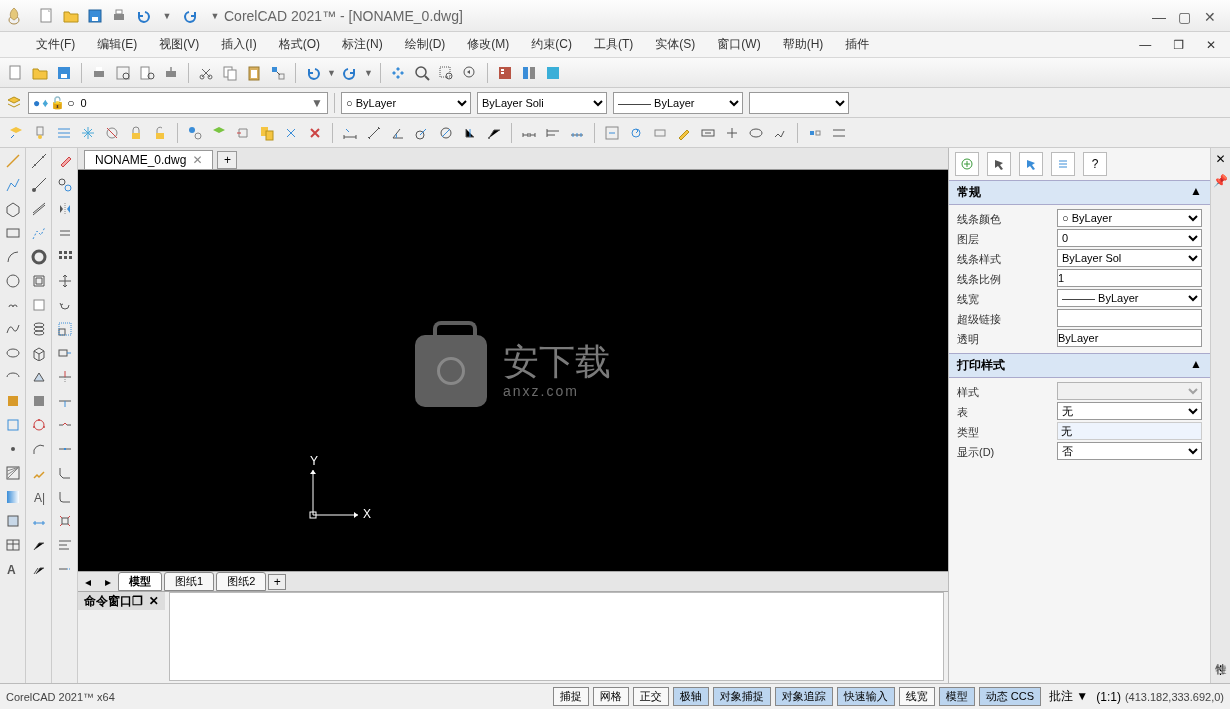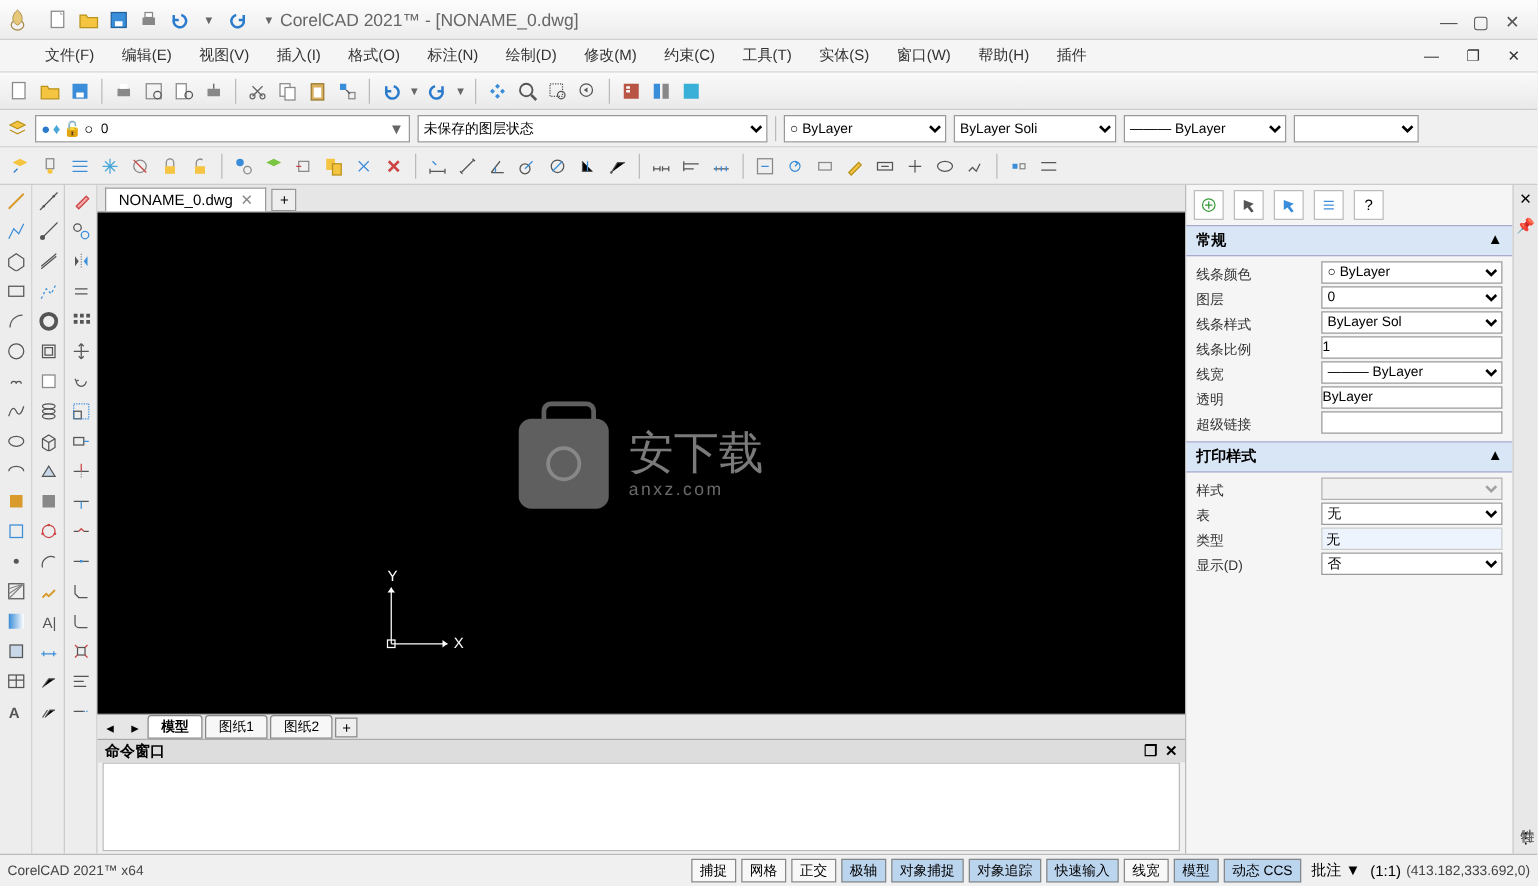--- a/index.html
+++ b/index.html
@@ -50,21 +50,21 @@
 .proppanel .iconrow .ibtn { width: 24px; height: 24px; border: 1px solid #bbb; display: flex; align-items: center; justify-content: center; cursor: pointer; background: #fff; }
 .proppanel .sechead { background: #d9e6f5; padding: 3px 8px; font-weight: bold; font-size: 12px; border-top: 1px solid #aac; border-bottom: 1px solid #aac; display: flex; justify-content: space-between; cursor: pointer; }
 .proppanel .proptable { padding: 4px 8px; }
 .proppanel .prow { display: flex; align-items: flex-end; margin-bottom: 2px; }
 .proppanel .prow .plabel { width: 100px; font-size: 11px; color: #333; }
 .proppanel .prow .pval { flex: 1; }
 .proppanel .prow .pval select, .proppanel .prow .pval input { width: 100%; height: 18px; font-size: 11px; border: 1px solid #999; background: #fff; }
 .proppanel .prow .pval .rotext { width: 100%; height: 18px; font-size: 11px; border: 1px solid #ccc; background: #eef4fd; display: flex; align-items: center; padding: 0 3px; }
 .rside { width: 20px; background: #e8e8e8; border-left: 1px solid #ccc; display: flex; flex-direction: column; align-items: center; gap: 8px; padding-top: 4px; }
 .rside span { cursor: pointer; font-size: 12px; }
-.cmdpanel { height: 92px; display: flex; flex-direction: column; border-top: 1px solid #aaa; }
+.cmdpanel { height: 92px; display: flex; flex-direction: row; border-top: 1px solid #aaa; }
 .cmdpanel .cmdhead { height: 18px; background: #ddd; display: flex; align-items: center; padding: 0 6px; font-weight: bold; font-size: 11px; justify-content: space-between; }
 .cmdpanel .cmdbody { flex: 1; background: #fff; border: 1px solid #bbb; margin: 0 4px 2px 4px; }
 .statusbar { height: 26px; background: #f0f0f0; border-top: 1px solid #bbb; display: flex; align-items: center; padding: 0 6px; gap: 4px; }
 .statusbar .left { font-size: 11px; color: #444; margin-right: auto; }
 .statusbar .sbtn { border: 1px solid #888; background: #f8f8f8; font-size: 11px; padding: 1px 6px; cursor: pointer; }
 .statusbar .sbtn.active { background: #bcd5ef; }
 .statusbar .coords { font-size: 11px; color: #444; margin-left: 0; }
 svg { display: block; }
 </style>
 </head>
@@ -285,21 +285,20 @@
   <div class="layer-combo">
     <div class="icons">
       <span style="color:#2a7bcc">●</span>
       <span style="color:#4aa8d8">♦</span>
       <span style="color:#888">🔓</span>
       <span>○</span>
     </div>
     <input value="0" style="">
     <span style="padding:0 4px;color:#666">▼</span>
   </div>
-  <select style="width:280px"><option>未保存的图层状态</option></select>
   <span class="sep" style="width:1px;height:20px;background:#bbb"></span>
   <select style="width:130px"><option>○ ByLayer</option></select>
   <select style="width:130px"><option>ByLayer    Soli</option></select>
   <select style="width:130px"><option>——— ByLayer</option></select>
   <select style="width:100px"><option></option></select>
 </div>
 
 <div class="below-layer">
   <span class="tbtn">
       <svg width="16" height="16">
@@ -902,26 +901,26 @@
         </div>
       <div class="prow">
           <span class="plabel">线条比例</span>
           <span class="pval"><input value="1" style=""></span>
         </div>
       <div class="prow">
           <span class="plabel">线宽</span>
           <span class="pval"><select><option>——— ByLayer</option></select></span>
         </div>
       <div class="prow">
+          <span class="plabel">超级链接</span>
+          <span class="pval"><input value="" style=""></span>
+        </div>
+      <div class="prow">
           <span class="plabel">透明</span>
           <span class="pval"><input value="ByLayer" style=""></span>
-        </div>
-      <div class="prow">
-          <span class="plabel">超级链接</span>
-          <span class="pval"><input value="" style=""></span>
         </div>
     </div>
     <div class="sechead">
         <span>打印样式</span>
         <span>▲</span>
       </div>
     <div class="proptable">
       <div class="prow">
           <span class="plabel">样式</span>
           <span class="pval"><select disabled="" style="background:#eee"><option></option></select></span>

